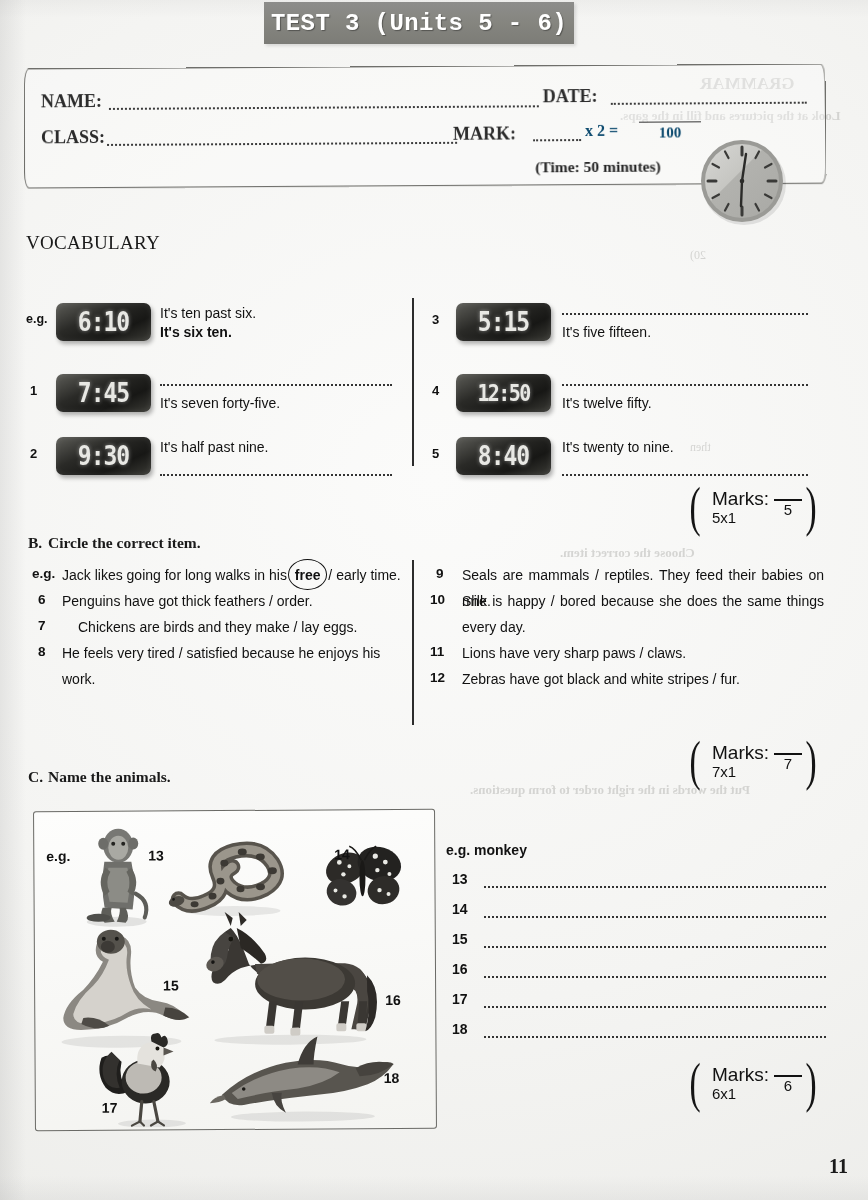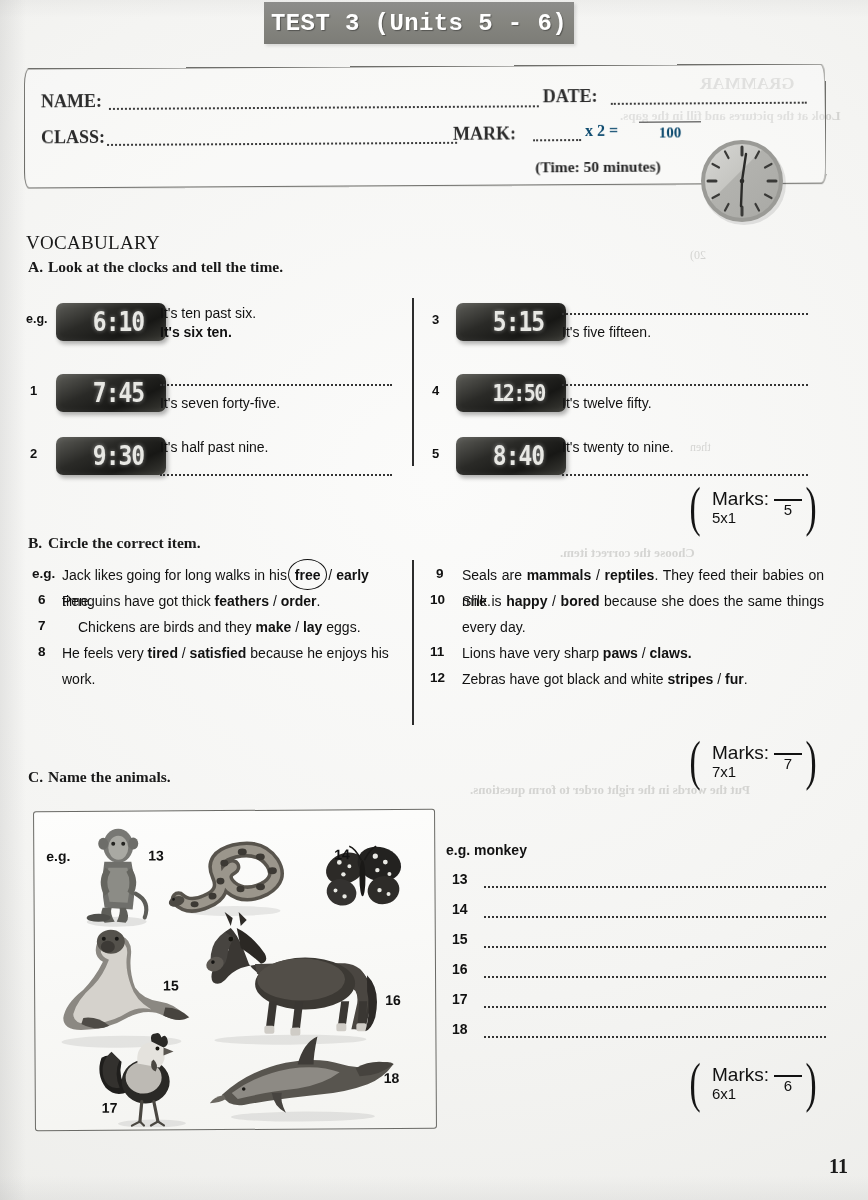--- a/index.html
+++ b/index.html
@@ -131,21 +131,20 @@
 
   
   .lcd {
     position: absolute;
     width: 95px; height: 38px;
     border-radius: 7px;
     background: linear-gradient(155deg,#5d5d58 0%, #2a2a27 38%, #171715 70%, #3b3b36 100%);
     box-shadow: 2px 3px 4px rgba(0,0,0,.30), inset 0 0 6px rgba(255,255,255,.10);
     display: flex; align-items: center; justify-content: center;
     overflow: hidden;
-    padding-left: 15px;
   }
   .lcd span {
     font-family: "DejaVu Sans Mono", monospace;
     font-weight: bold;
     font-size: 23px;
     color: #e8e8e4;
     letter-spacing: -1px;
     text-shadow: 0 0 4px rgba(255,255,255,.45);
     transform: scaleY(1.12);
   }
@@ -215,21 +214,21 @@
   }
 
   
   .bitem {
     position: absolute;
     font-family: "Liberation Sans", sans-serif;
     font-size: 14px;
     color: #111;
     line-height: 26px;
   }
-  .bitem b { font-weight: bold; }
+  .bitem b { font-weight: normal; }
   .bnum {
     position: absolute;
     font-family: "Liberation Sans", sans-serif;
     font-weight: bold;
     font-size: 13.5px;
     color: #111;
   }
   .circled {
     position: relative;
     display: inline-block;
@@ -360,23 +359,20 @@
         <line x1="28" y1="15.5" x2="31.5" y2="22" stroke-width="2.2"></line>
       </g>
       <line x1="45" y1="45" x2="49" y2="18" stroke="#2b2b29" stroke-width="2.4" stroke-linecap="round"></line>
       <line x1="45" y1="45" x2="44" y2="70" stroke="#2b2b29" stroke-width="2.4" stroke-linecap="round"></line>
       <circle cx="45" cy="45" r="2.3" fill="#2b2b29"></circle>
     </svg>
   </div>
 
   <div class="sec-title" style="left:26px; top:232px;">VOCABULARY</div>
 
-  <div class="ex-head" style="left:28px; top:258px;">
-    <span class="ex-letter">A.</span><span>Look at the clocks and tell the time.</span>
-  </div>
 
   <div id="ex-a-items">
       <div class="qnum eg" style="left: 26px; top: 312px;">e.g.</div>
       <div class="lcd" style="left: 56px; top: 303px;">
         <span>6:10</span>
       </div>
       <div class="answer" style="left: 160px; top: 305px;">It's ten past six.</div>
       <div class="answer b" style="left: 160px; top: 324px;">It's six ten.</div>
       <div class="qnum" style="left: 30px; top: 383px;">1</div>
       <div class="lcd" style="left: 56px; top: 374px;">

